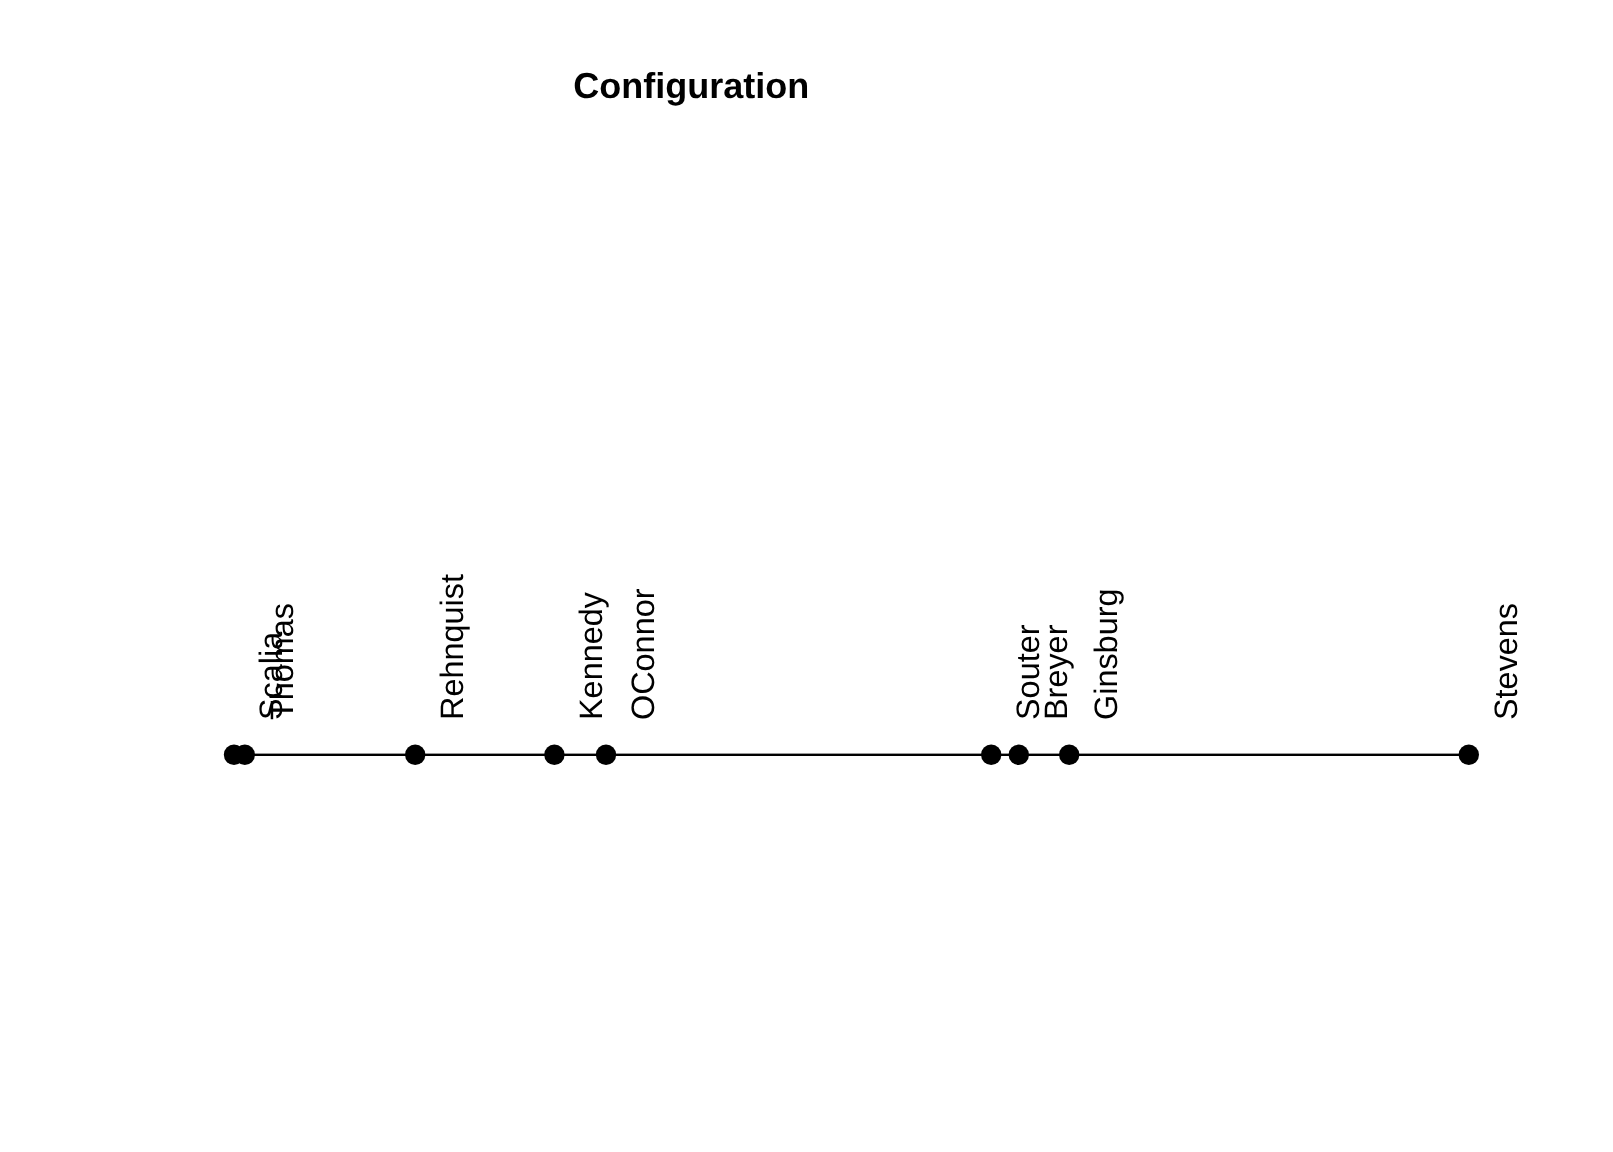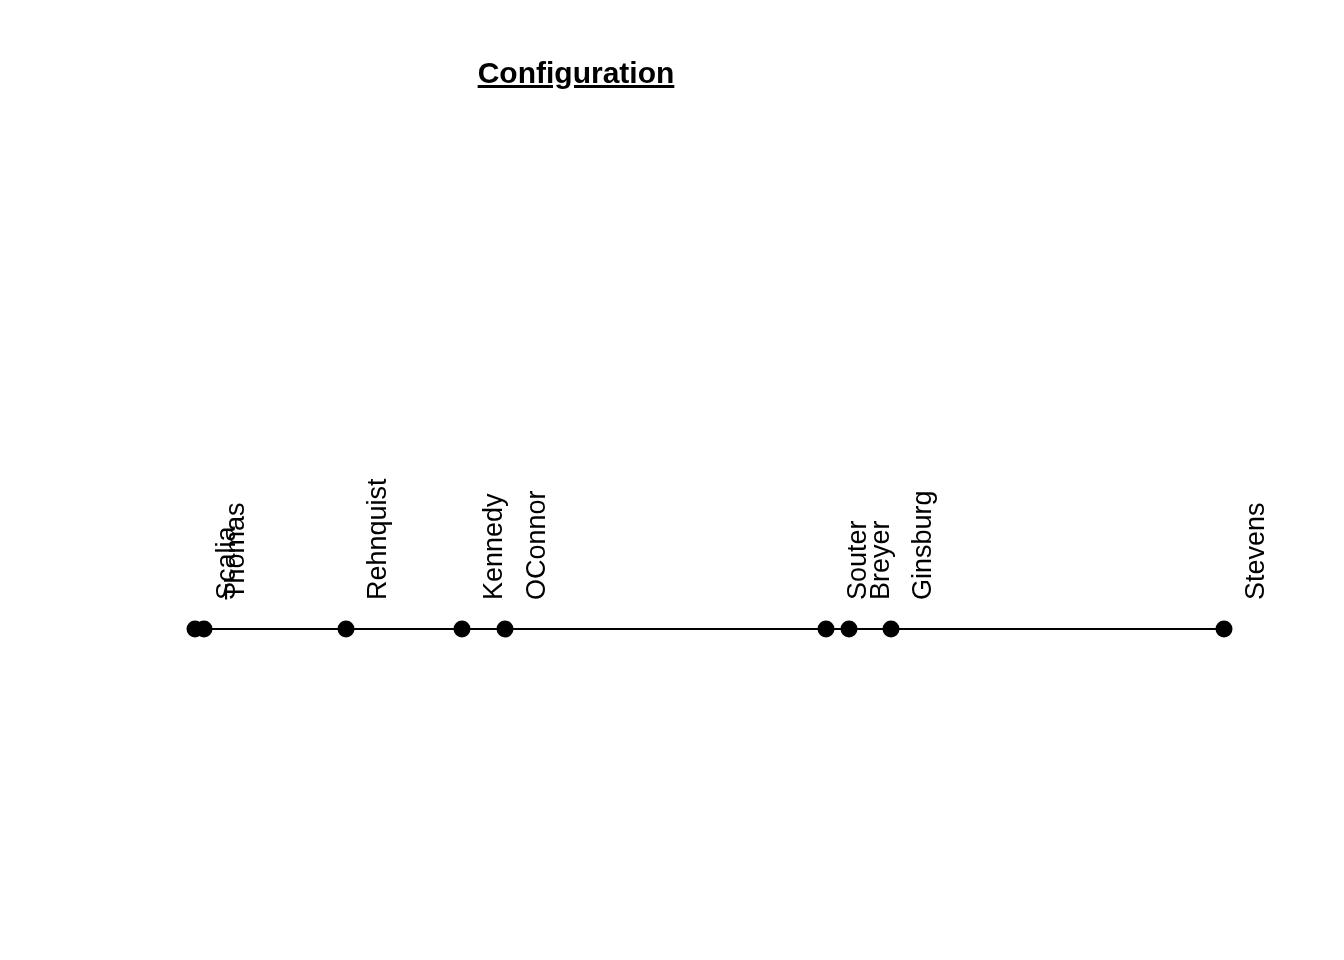--- a/index.html
+++ b/index.html
@@ -29,21 +29,20 @@
     top: 56px;
     width: 1152px;
     text-align: center;
     font-size: 30px;
     font-weight: bold;
     font-family: "Liberation Sans", sans-serif;
     letter-spacing: 0px;
     color: #000000;
     line-height: 34px;
     white-space: nowrap;
-    text-decoration: underline;
   }
 
   
   #axis-line {
     position: absolute;
     height: 2px;
     background: #000000;
     top: 628px;
   }
 

